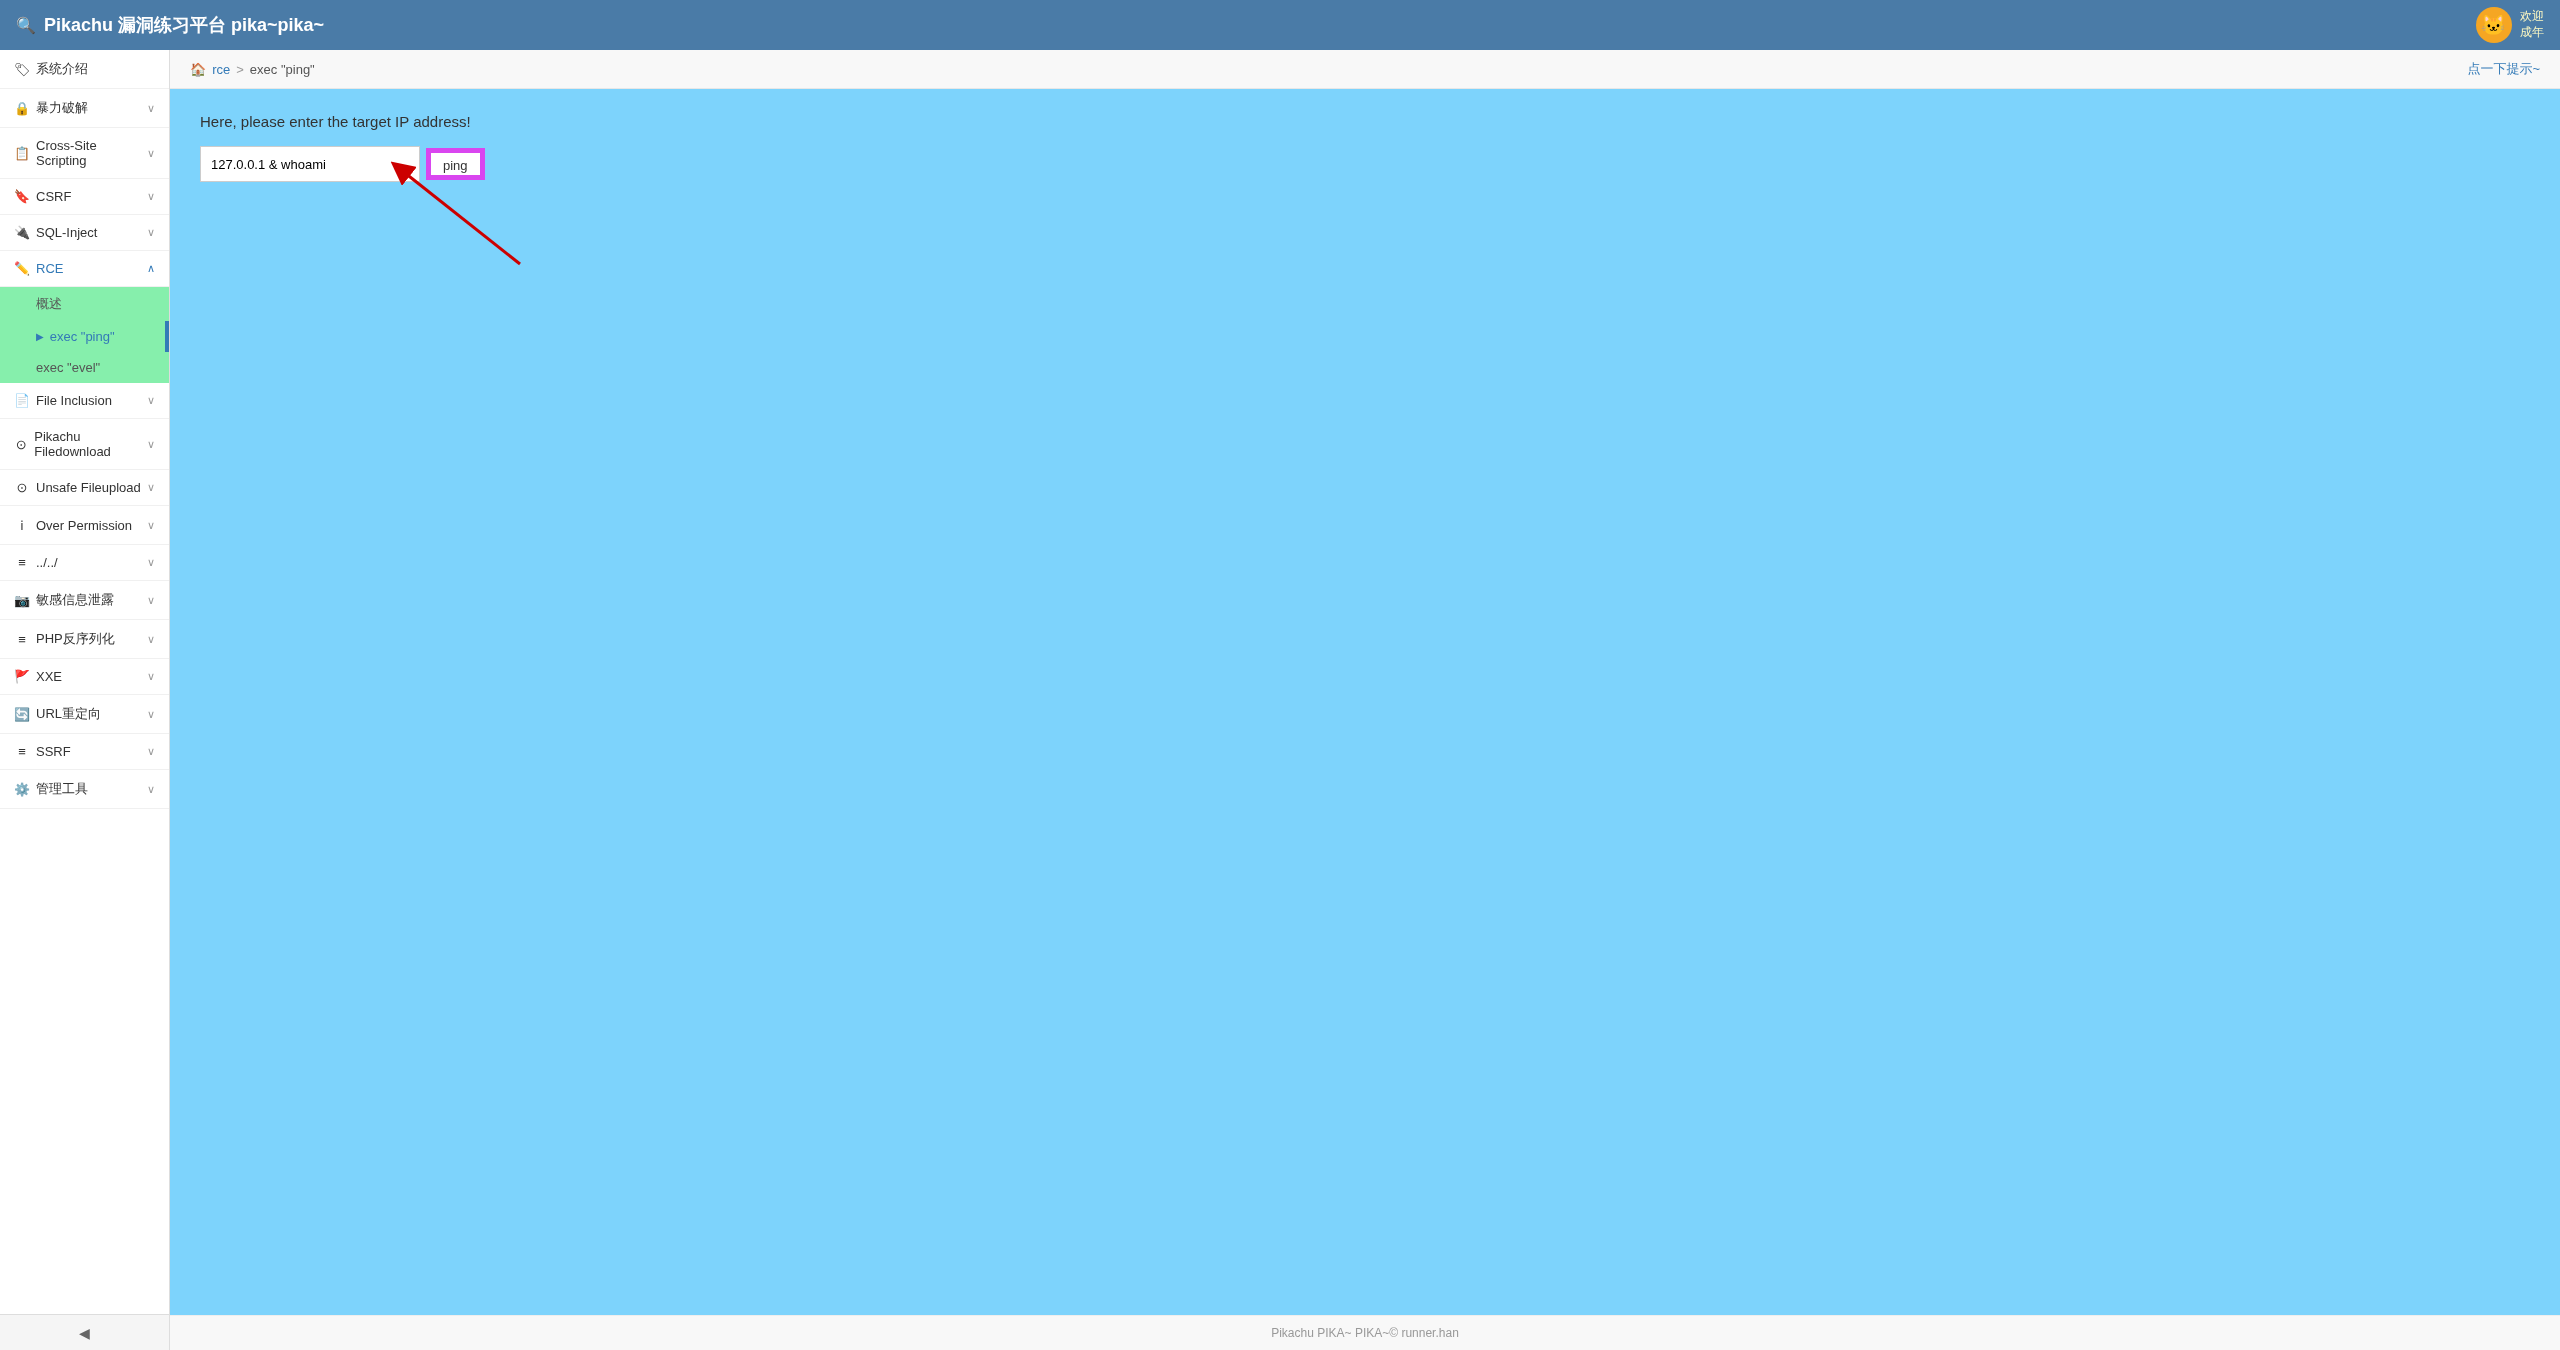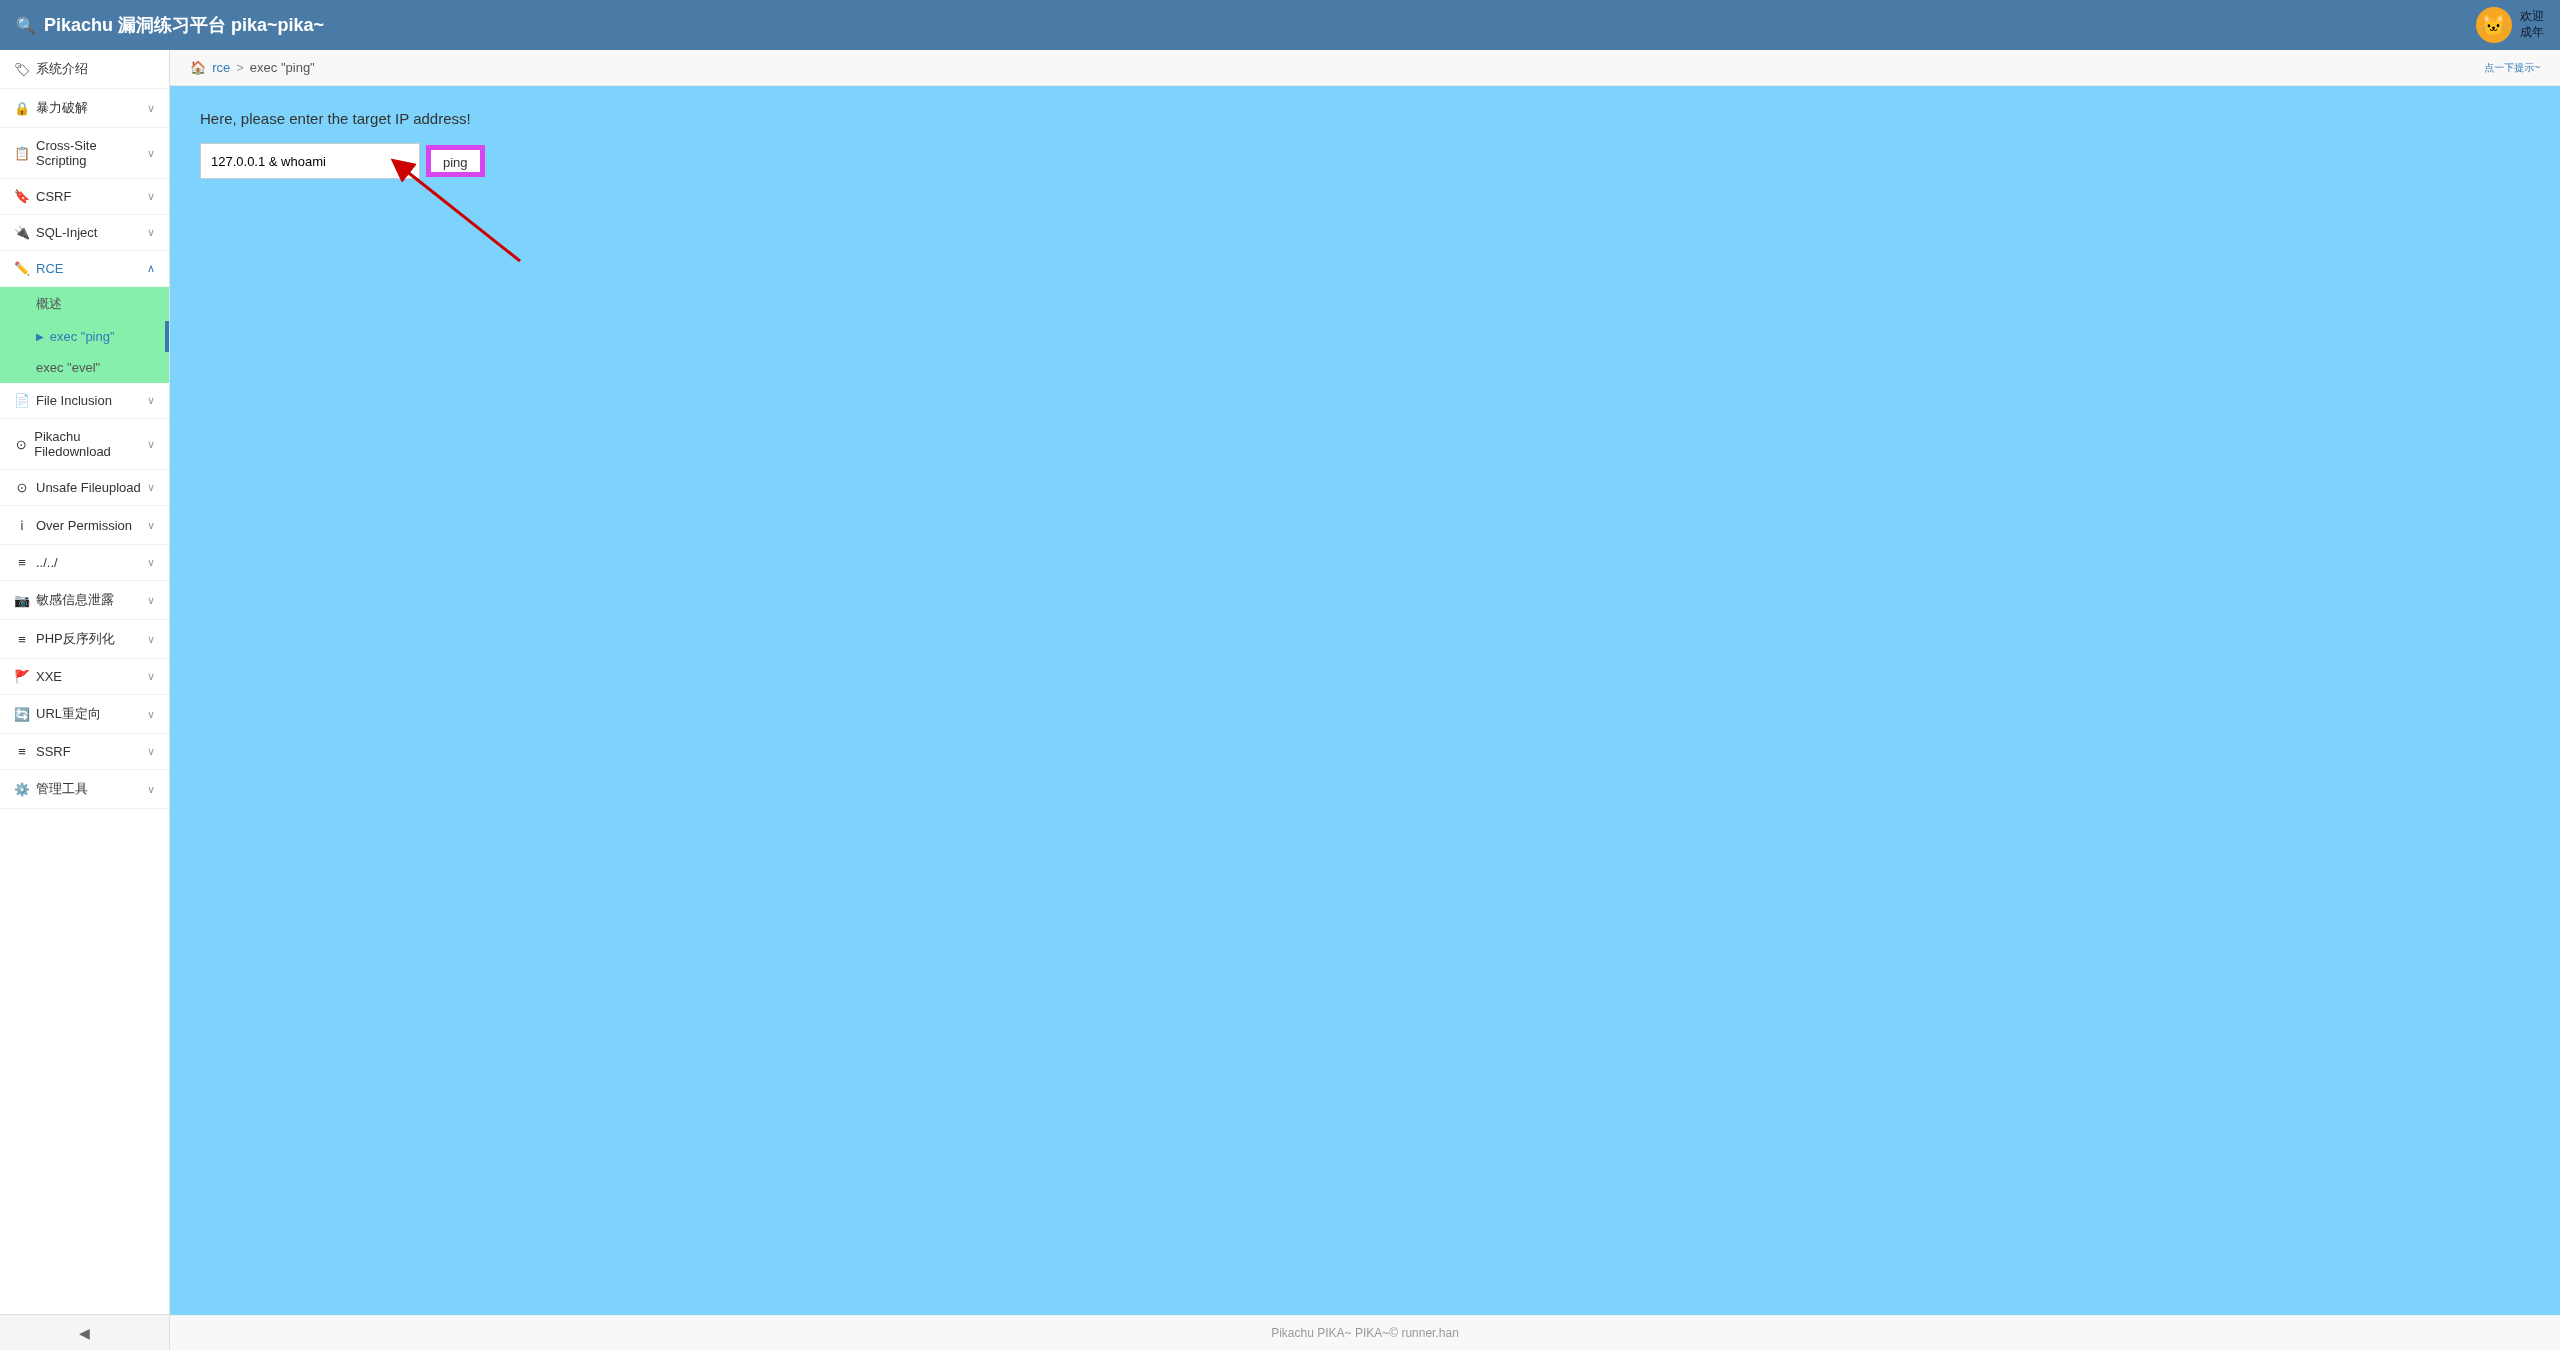--- a/index.html
+++ b/index.html
@@ -35,21 +35,21 @@
       height: 36px;
       border-radius: 50%;
       background: #f5a623;
       display: flex;
       align-items: center;
       justify-content: center;
       font-size: 20px;
     }
     .header-user-text {
       font-size: 13px;
-      color: #0f172a;
+      color: #fef9c3;
     }
 
     
     .layout {
       display: flex;
       min-height: calc(100vh - 50px);
     }
 
     
     .sidebar {
@@ -156,21 +156,21 @@
     }
     .breadcrumb-sep {
       color: #999;
     }
     .breadcrumb-current {
       color: #555;
     }
     .breadcrumb-hint {
       color: #337ab7;
       cursor: pointer;
-      font-size: 10px;
+      font-size: 13px;
     }
 
     
     .content {
       padding: 24px 30px;
       flex: 1;
       background: #7dd3fc;
       position: relative;
     }
     .content-title {

